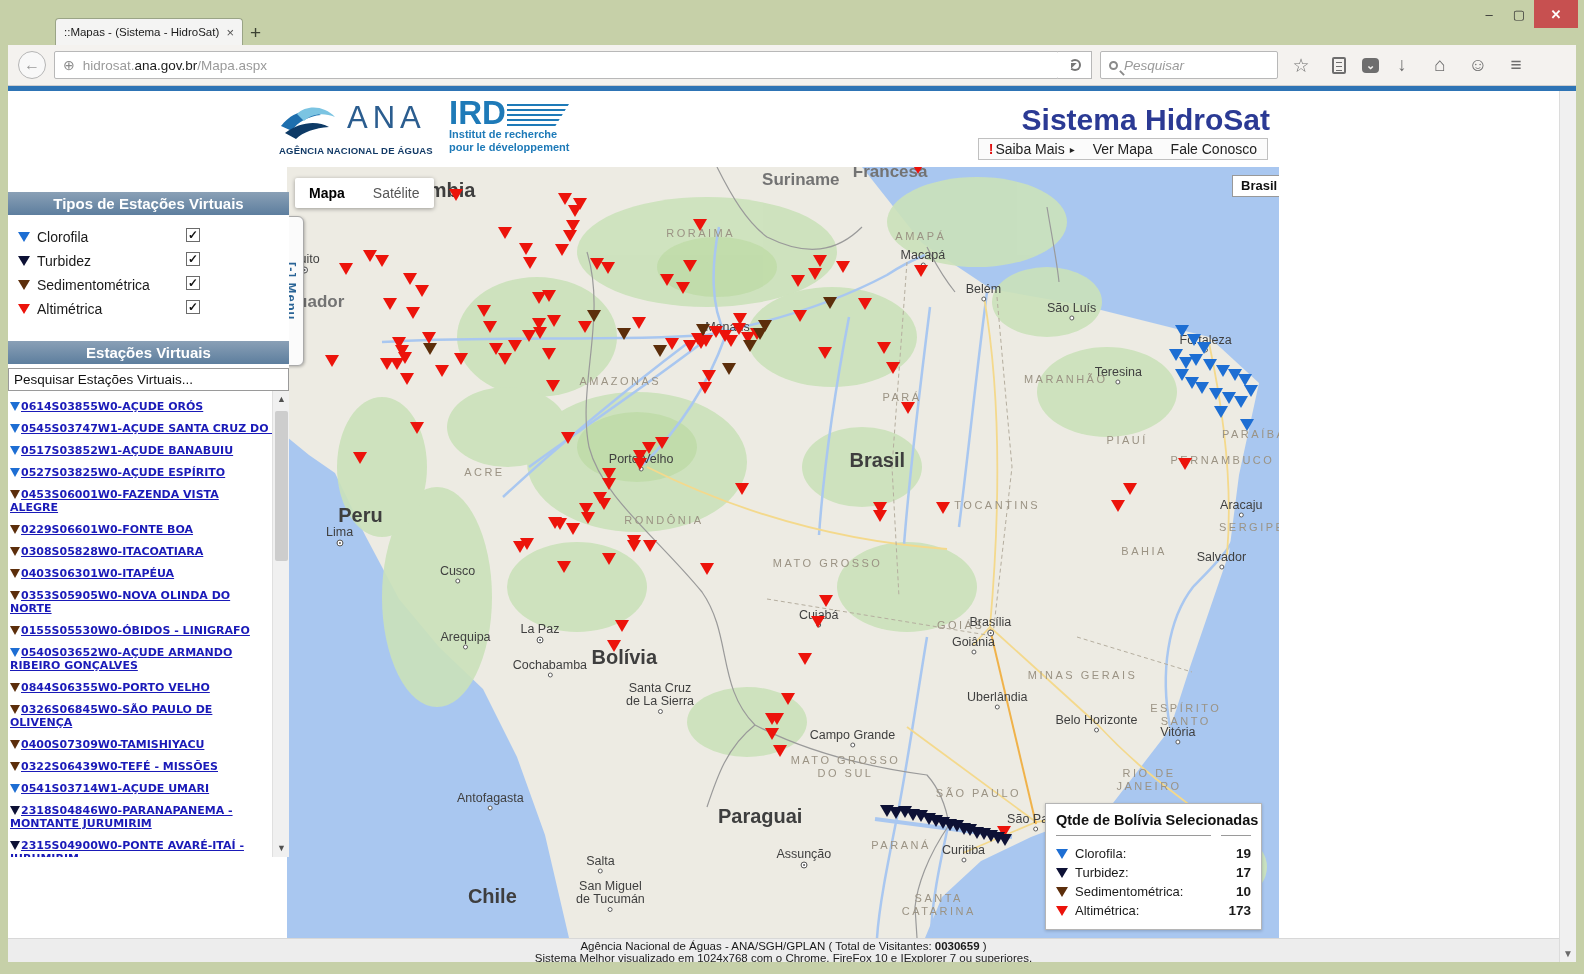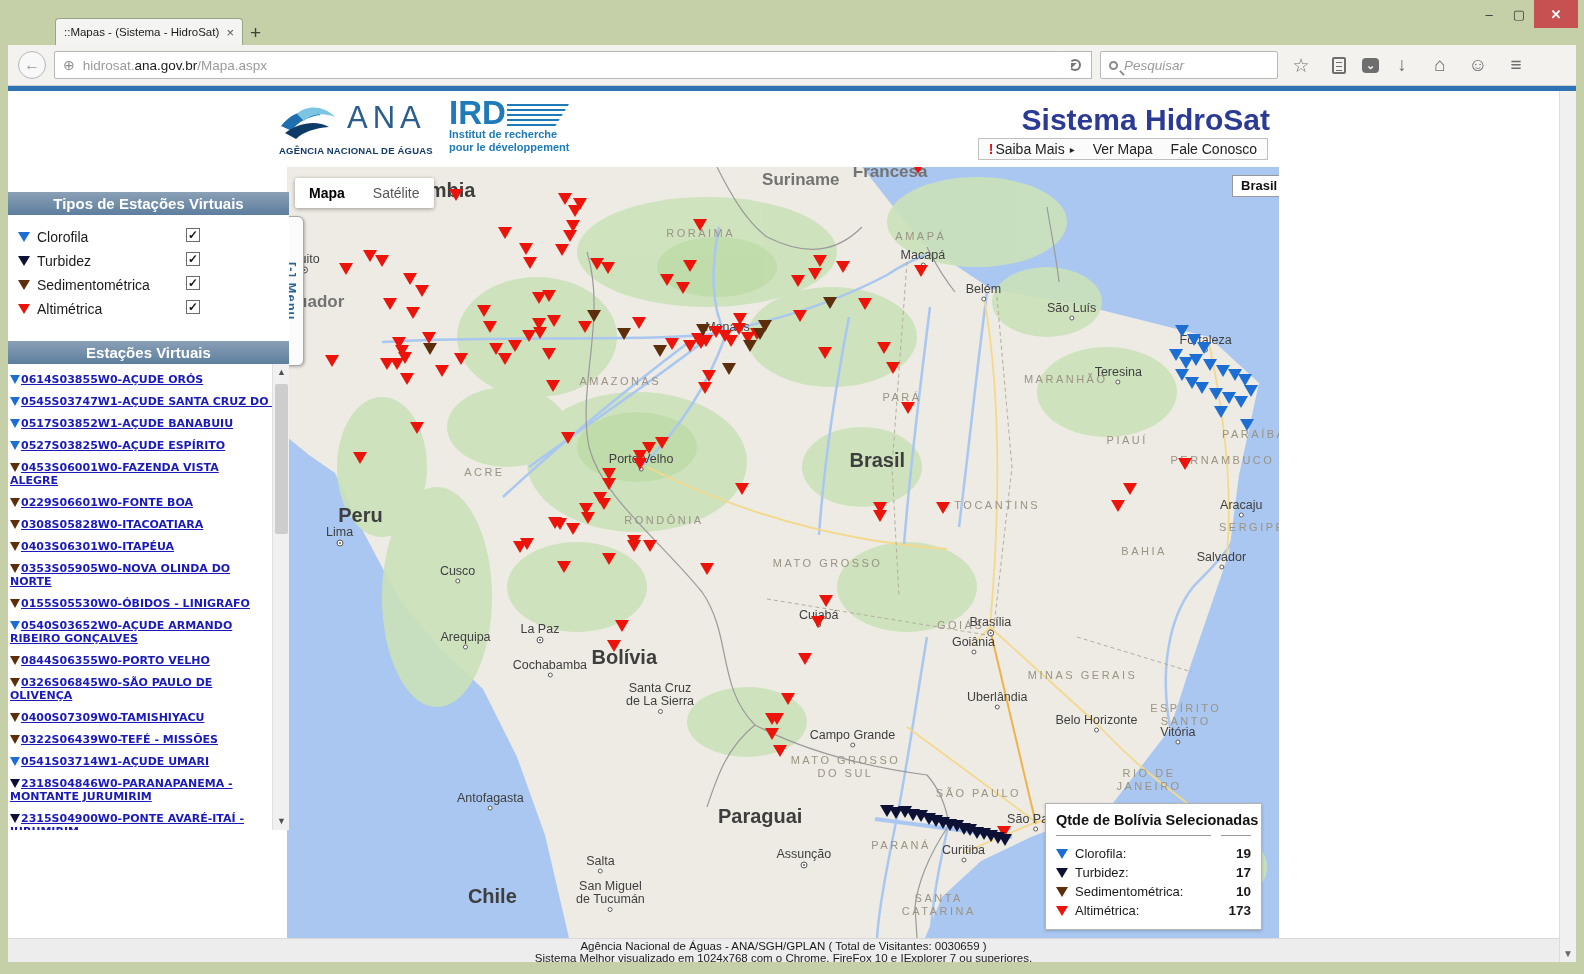--- a/index.html
+++ b/index.html
@@ -129,21 +129,21 @@
   #legend-rule { display:flex; gap:10px; margin:7px 0 8px; }
   #legend-rule .r1 { flex:1; border-bottom:1px solid #9a9a9a; }
   #legend-rule .r2 { width:30px; border-bottom:1px solid #9a9a9a; }
   .legend-row { display:flex; align-items:center; gap:7px; height:19px; font-size:13px; color:#1a1a1a; }
   .legend-row .l-tri { width:0; height:0; border-left:6px solid transparent; border-right:6px solid transparent; border-top:10px solid #000; }
   .legend-val { margin-left:auto; font-weight:bold; font-size:13.5px; }
 
   
   #footer { position:absolute; left:0; top:847px; width:1551px; height:24px; background:#ededed; border-top:1px solid #d8d8d8;
             text-align:center; font-size:11.5px; color:#1a1a1a; line-height:12px; padding-top:1px; z-index:7; }
-  #footer b { font-weight:normal; }
+  #footer b { font-weight:bold; }
 
   
   #page-scroll { position:absolute; right:0; top:0; width:17px; height:871px; background:#f0f0f0; border-left:1px solid #dcdcdc; z-index:8; }
   #page-scroll .down { position:absolute; bottom:3px; left:0; width:16px; text-align:center; color:#6a6a6a; font-size:10px; }
 </style>
 </head>
 <body>
 
 <div id="window">
 
@@ -228,20 +228,21 @@
             <span>Sedimentométrica</span>
             <span class="chk">✓</span>
           </div>
           <div class="type-row">
             <span class="tri" style="border-top-color: rgb(236, 19, 11);"></span>
             <span>Altimétrica</span>
             <span class="chk">✓</span>
           </div>
         </div>
       <div class="side-header" id="est-header">Estações Virtuais</div>
+      <input id="station-search" value="Pesquisar Estações Virtuais..." style="">
       <div id="stations-wrap">
         <div id="stations-list">
             <div class="station"><span class="s-tri" style="border-top-color: rgb(29, 110, 211);"></span><a href="#">0614S03855W0-AÇUDE ORÓS</a></div>
             <div class="station nowrap"><span class="s-tri" style="border-top-color: rgb(29, 110, 211);"></span><a href="#">0545S03747W1-AÇUDE SANTA CRUZ DO APODI</a></div>
             <div class="station"><span class="s-tri" style="border-top-color: rgb(29, 110, 211);"></span><a href="#">0517S03852W1-AÇUDE BANABUIU</a></div>
             <div class="station"><span class="s-tri" style="border-top-color: rgb(29, 110, 211);"></span><a href="#">0527S03825W0-AÇUDE ESPÍRITO</a></div>
             <div class="station"><span class="s-tri" style="border-top-color: rgb(92, 46, 11);"></span><a href="#">0453S06001W0-FAZENDA VISTA ALEGRE</a></div>
             <div class="station"><span class="s-tri" style="border-top-color: rgb(92, 46, 11);"></span><a href="#">0229S06601W0-FONTE BOA</a></div>
             <div class="station"><span class="s-tri" style="border-top-color: rgb(92, 46, 11);"></span><a href="#">0308S05828W0-ITACOATIARA</a></div>
             <div class="station"><span class="s-tri" style="border-top-color: rgb(92, 46, 11);"></span><a href="#">0403S06301W0-ITAPÉUA</a></div>

